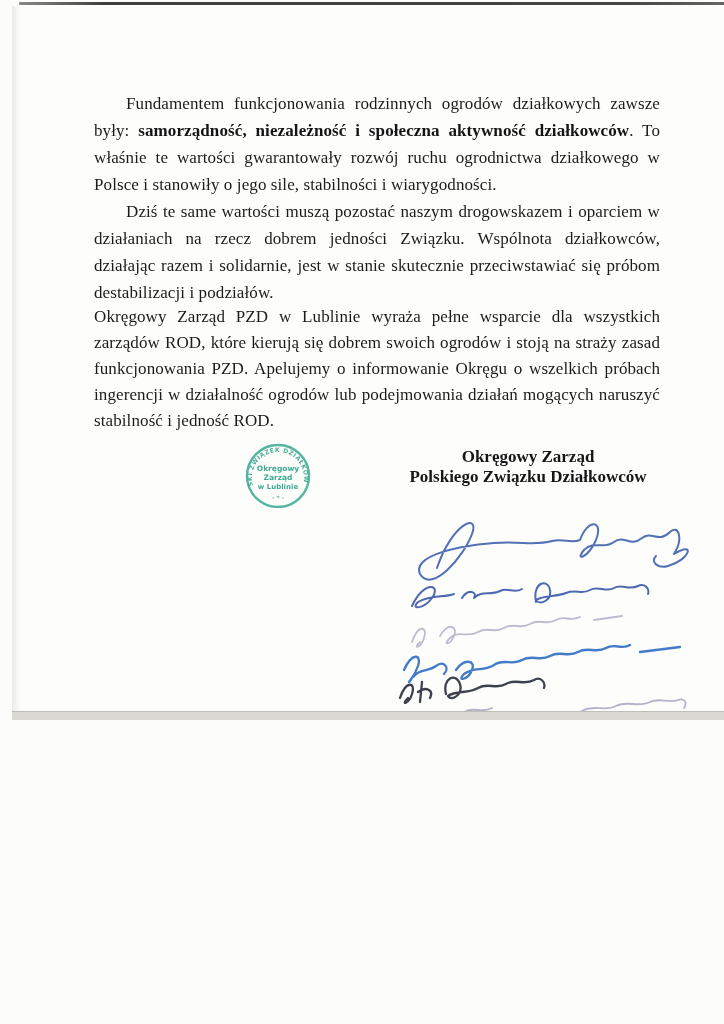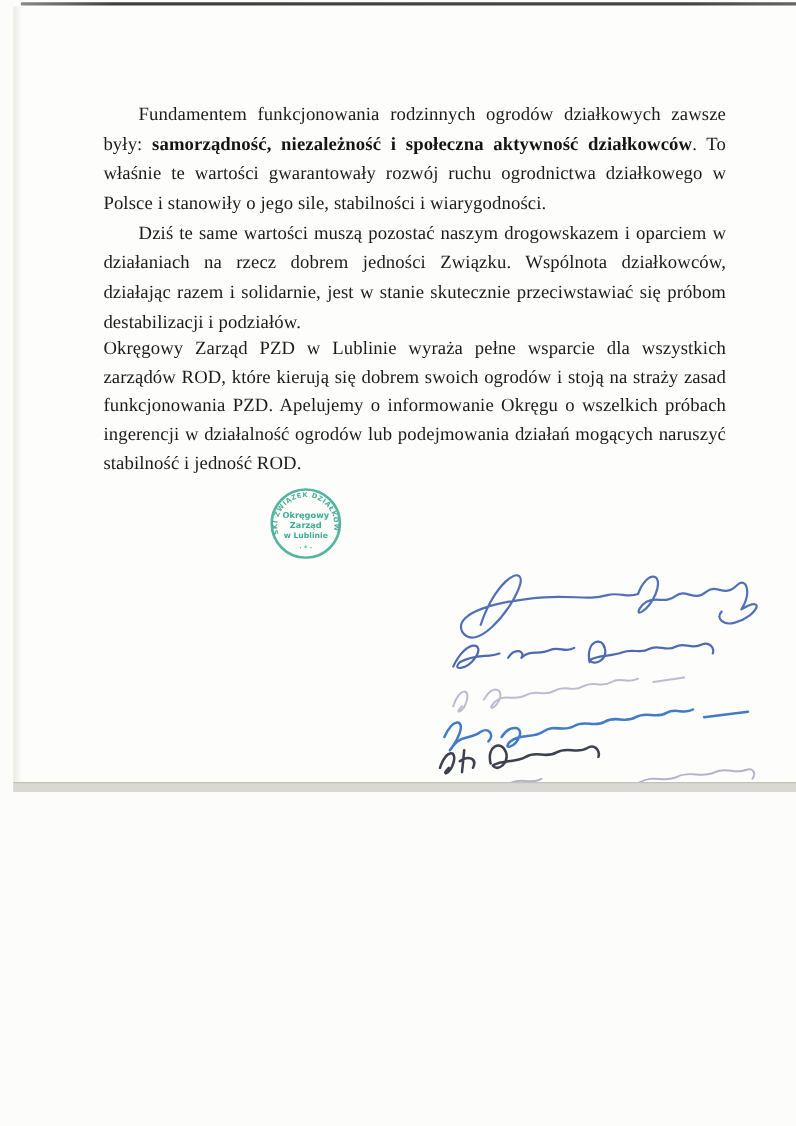--- a/index.html
+++ b/index.html
@@ -80,20 +80,24 @@
     <circle cx="33" cy="34" r="31" fill="none" stroke-width="2.4" opacity="0.8" stroke="#2ba287"></circle>
     <text class="stamp-ring-text" opacity="0.85" fill="#2ba287">
       <textPath href="#ringPath" startOffset="50%" text-anchor="middle">POLSKI ZWIĄZEK DZIAŁKOWCÓW</textPath>
     </text>
     <text class="stamp-center-text" x="33" y="29" font-size="7.5" text-anchor="middle" opacity="0.9" fill="#2ba287">Okręgowy</text>
     <text class="stamp-center-text" x="33" y="38" font-size="7.5" text-anchor="middle" opacity="0.9" fill="#2ba287">Zarząd</text>
     <text class="stamp-center-text" x="33" y="47" font-size="7" text-anchor="middle" opacity="0.9" fill="#2ba287">w Lublinie</text>
     <text class="stamp-center-text" x="33" y="58" font-size="6" text-anchor="middle" opacity="0.8" fill="#2ba287">· * ·</text>
   </svg>
 
+  <div class="sig-heading">
+    <div>Okręgowy Zarząd</div>
+    <div>Polskiego Związku Działkowców</div>
+  </div>
 
   <svg class="signatures" width="330" height="305" viewBox="0 0 330 305">
     <path class="sig" d="M55,70 C70,25 98,14 90,36 C82,58 50,96 38,76 C30,58 74,48 112,45 C140,43 152,48 170,43 C182,40 188,46 198,42 C206,20 222,22 214,42 C206,60 192,64 202,52 C212,42 222,52 232,44 C242,36 248,50 260,40 C270,32 276,46 288,34 C296,26 302,40 292,56 C314,42 308,62 286,68 C276,71 268,64 274,58" stroke="#3e61ad"></path>
     <path class="sig" d="M30,108 C42,82 60,86 50,100 C42,111 28,112 36,104 C50,96 62,100 72,96 M80,100 C86,90 96,94 92,100 C100,92 108,98 118,93 C126,89 132,96 140,91 M154,104 C150,84 166,80 168,92 C170,102 158,108 154,102 C162,97 174,99 184,95 C194,91 200,97 208,92 C216,87 224,95 232,90 C240,85 246,93 256,88 C262,85 268,90 266,96" stroke="#3a59a8"></path>
     <path class="sig faded" d="M30,144 C36,126 46,128 42,140 C39,150 30,152 38,144 M58,138 C66,124 76,128 72,138 C68,147 60,148 68,140 C76,132 86,140 96,134 C106,128 112,136 122,130 C132,124 138,132 148,126 C158,120 164,128 174,122 C182,117 188,124 198,119 M212,122 L240,118" stroke="#9a92b6"></path>
     <path class="sig bold-ink" d="M22,172 C30,154 40,156 36,168 C32,180 22,190 30,180 C38,170 46,174 54,168 C62,162 68,170 62,176 M74,172 C82,160 94,162 90,172 C86,182 74,184 82,176 C92,168 102,174 112,167 C122,160 130,168 140,162 C150,156 158,164 168,158 C178,152 186,160 196,154 C206,148 214,156 224,150 C232,145 240,152 248,147 M258,154 L298,149" stroke="#2e6dc2"></path>
     <path class="sig bold-ink" d="M18,200 C24,182 34,184 30,196 C27,206 18,208 26,200 M40,184 L38,204 M36,194 C44,188 52,192 48,200 M64,196 C60,180 74,174 78,186 C81,196 70,204 66,198 C74,192 86,196 96,190 C106,184 114,192 124,186 C134,180 142,188 152,182 C158,178 164,184 162,190" stroke="#272c3a"></path>
     <path class="sig faded" d="M20,232 C28,210 38,214 32,226 C26,238 16,242 26,232 C36,222 44,228 54,220 C64,212 72,220 82,214 C92,208 100,216 110,210 M126,228 C134,208 146,212 140,224 C134,236 122,238 132,230 C144,220 154,228 166,220 C178,212 188,220 200,213 C212,206 222,214 234,208 C246,202 256,210 268,204 C278,199 286,206 296,202 C302,200 306,204 302,210" stroke="#8d85ac"></path>
     <path class="sig" d="M18,256 C32,242 46,244 38,254 C30,264 16,268 28,260 C40,252 52,258 64,251 C76,244 84,252 96,246 M114,264 C122,244 136,246 130,258 C124,270 110,274 122,266 C136,256 146,264 160,256 C174,248 184,256 198,249 C212,242 222,250 236,244 C246,239 254,246 264,242 M182,276 C186,268 192,270 190,277" stroke="#524b99"></path>
     <path class="sig" d="M26,295 C32,275 46,273 44,285 C42,295 30,299 40,293 C50,287 60,291 70,285 C80,279 88,287 98,281 M114,297 C120,279 134,277 130,289 C126,299 114,301 124,295 C136,287 146,293 158,286 C170,279 180,287 192,280 C204,273 214,281 226,275 C236,270 244,277 252,273" stroke="#5a51a1"></path>

